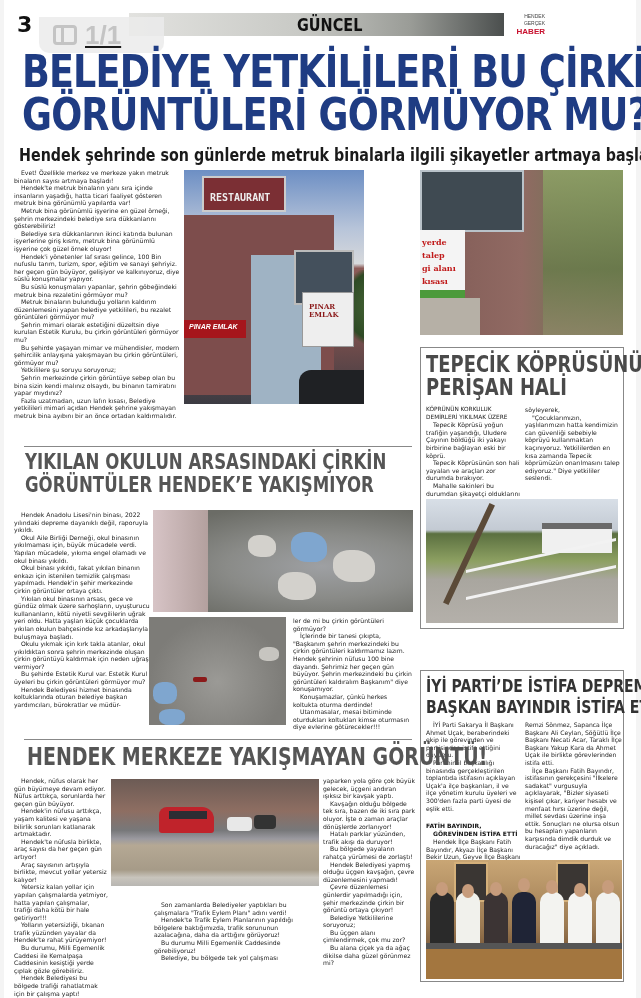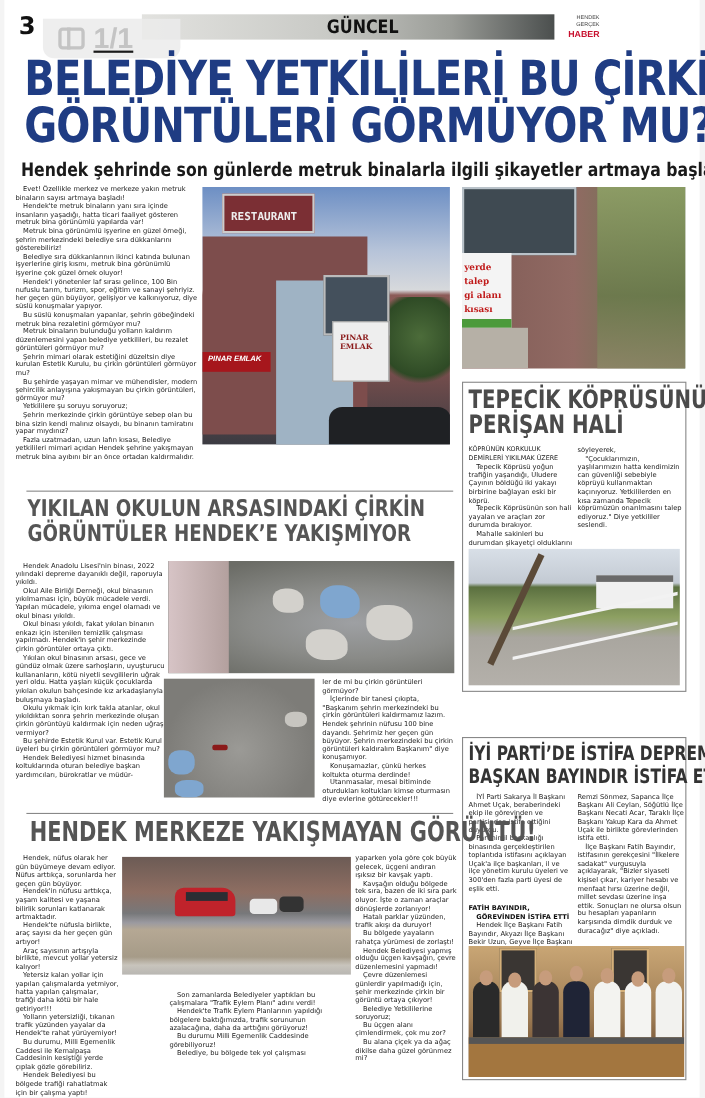--- a/index.html
+++ b/index.html
@@ -28,21 +28,21 @@
 
   .body-text { font-family: "DejaVu Sans", sans-serif; font-size: 6.1px; line-height: 7.6px; color: #222; }
   .body-text p { text-indent: 7px; }
   .body-text p.noind { text-indent: 0; }
   .body-text .caps { font-size: 5.8px; letter-spacing: 0; }
 
   .col { position: absolute; }
 
   
   .photo { position: absolute; overflow: hidden; }
-  .ph-building { left: 180px; top: 170px; width: 225px; height: 234px;
+  .ph-building { left: 180px; top: 170px; width: 180px; height: 234px;
     background: linear-gradient(180deg, #6d8fc4 0%, #b7c4d9 25%, #d7d9dc 40%, #8c5b58 42%, #7a4f4d 70%, #3b3b42 100%); }
   .ph-building .sign { position: absolute; left: 18px; top: 6px; width: 84px; height: 36px; background: #7b2f34; border: 2px solid #ccc; }
   .ph-building .sign span { position: absolute; left: 6px; top: 14px; color: #eee; font-size: 10px; font-weight: bold; font-family: "DejaVu Sans Mono", monospace; }
   .ph-building .wall { position: absolute; left: 0; top: 45px; width: 150px; height: 180px; background: #7d4d4c; }
   .ph-building .blue { position: absolute; left: 67px; top: 85px; width: 70px; height: 150px; background: #9fb3c4; }
   .ph-building .win { position: absolute; left: 110px; top: 80px; width: 60px; height: 55px; background: #44505c; border: 2px solid #bbb; }
   .ph-building .emlak { position: absolute; left: 118px; top: 122px; width: 52px; height: 55px; background: #eee; border: 1px solid #999; }
   .ph-building .emlak span { position: absolute; left: 6px; top: 10px; color: #8b1a1a; font-size: 7px; font-weight: bold; line-height: 8px; font-family: "DejaVu Serif", serif; }
   .ph-building .red { position: absolute; left: 0; top: 150px; width: 62px; height: 18px; background: #a6161c; }
   .ph-building .red span { position: absolute; left: 5px; top: 3px; color: #fff; font-size: 7px; font-weight: bold; font-style: italic; }

